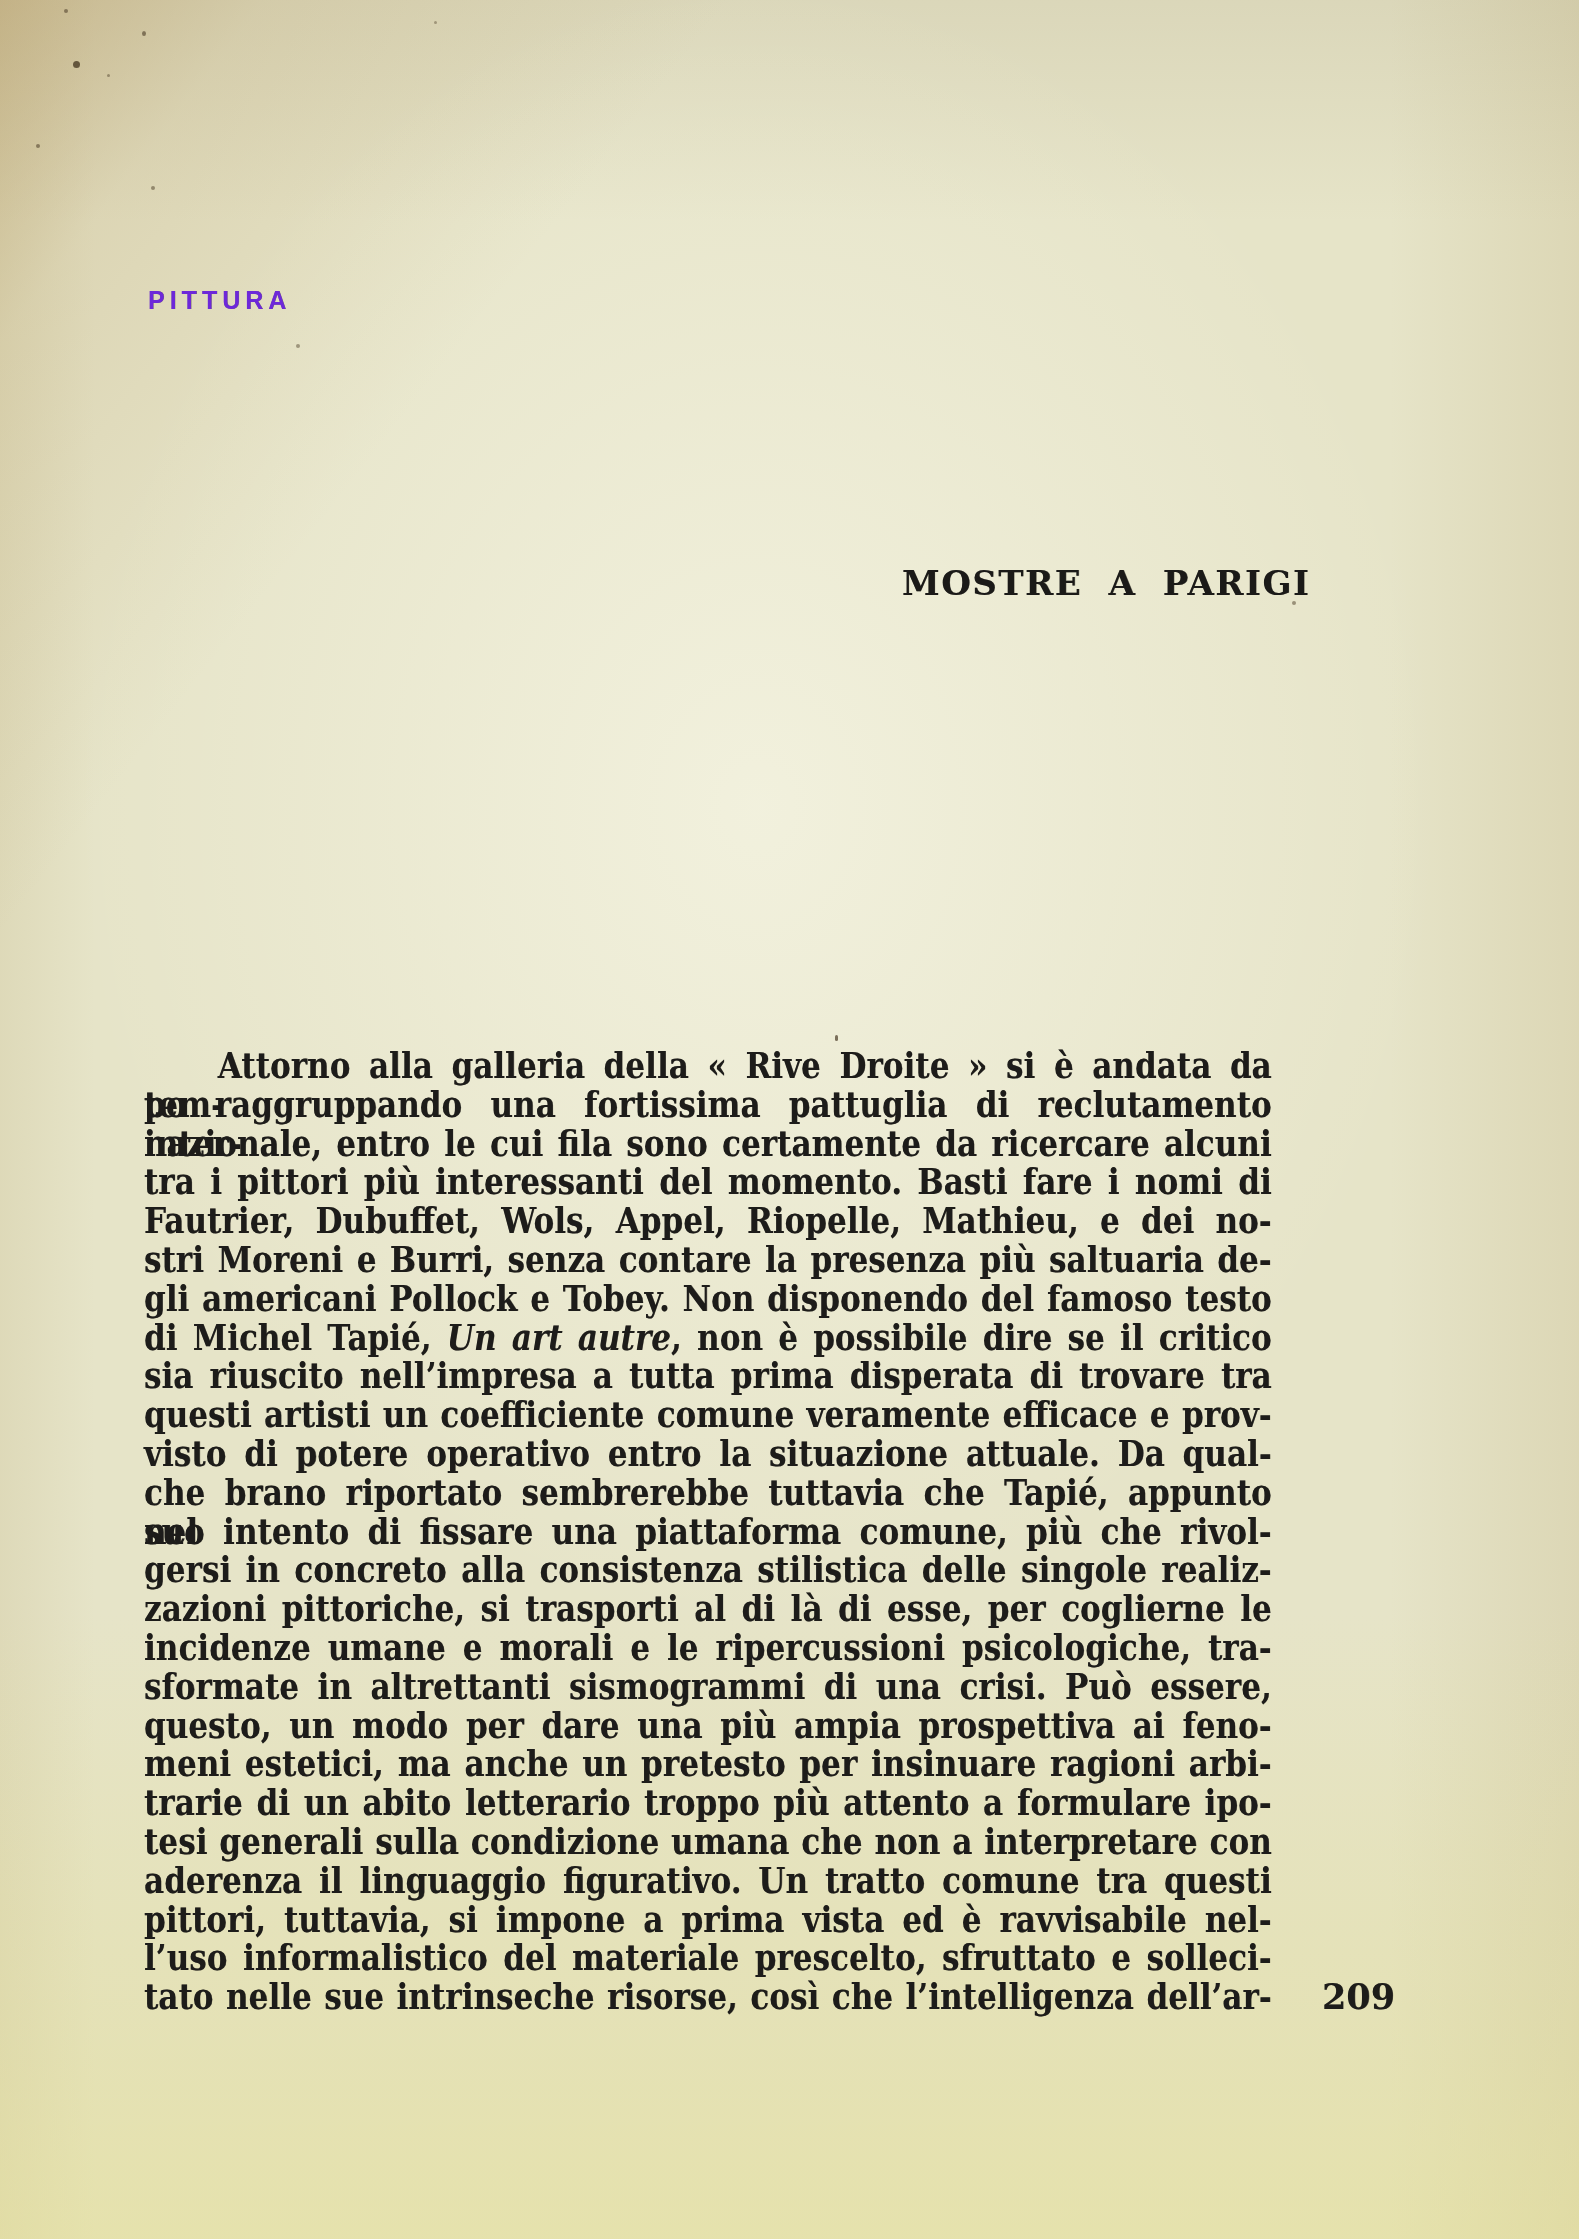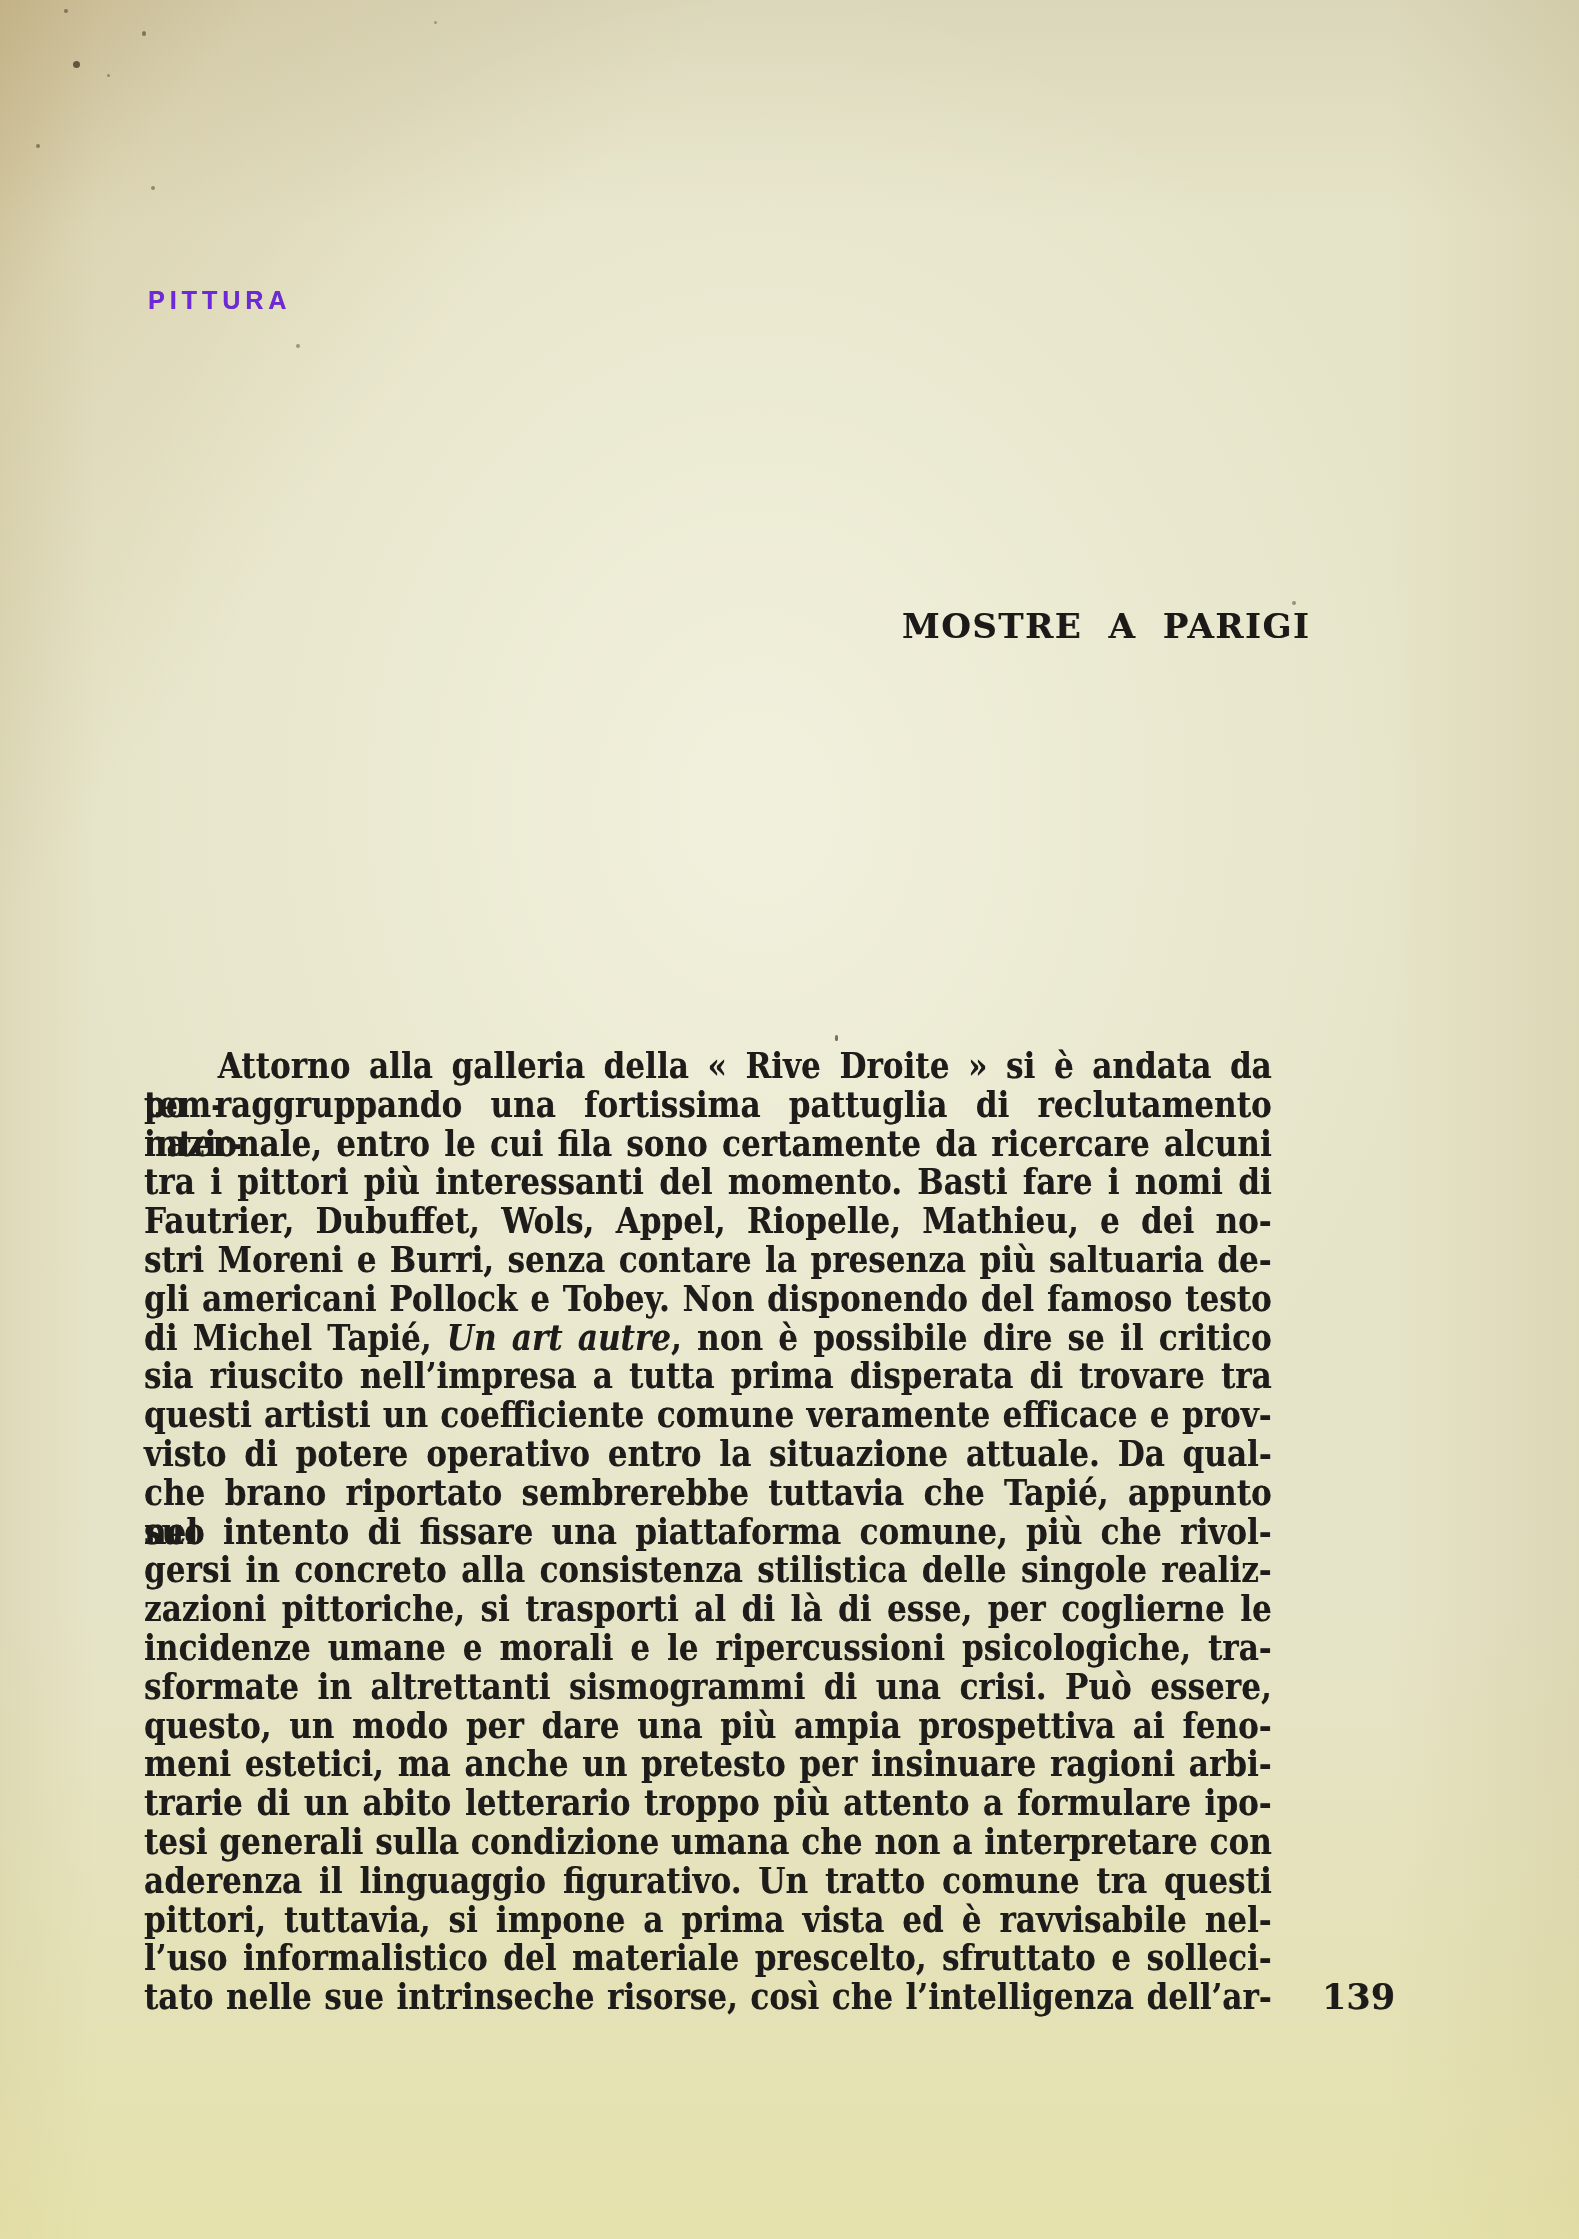--- a/index.html
+++ b/index.html
@@ -22,21 +22,20 @@
     font-family:"Liberation Sans", sans-serif;
     font-weight:bold; font-size:25px; letter-spacing:5px;
     color:#6d28d9; line-height:25px;
     text-shadow:0.3px 0.3px 0.5px rgba(40,36,28,0.55);
   }
   .mostre-title {
     position:absolute; left:902px; top:566px;
     font-weight:bold; font-size:34px; letter-spacing:1.5px; word-spacing:13px;
     color:#1b1a18; line-height:34px;
     text-shadow:0.3px 0.3px 0.5px rgba(40,36,28,0.55);
-    margin-top:43px;
   }
   .body-text {
     position:absolute; left:144px; top:1047px; width:1270px;
     transform:scaleX(0.888); transform-origin:0 0;
     font-size:35px; font-weight:bold; line-height:38.8px;
     color:#1d1c1a;
     text-shadow:0.3px 0.3px 0.5px rgba(40,36,28,0.5);
   }
   .body-line {
     height:38.8px; overflow:visible;
@@ -92,15 +91,15 @@
       <div class="body-line"><span>questo, un modo per dare una più ampia prospettiva ai feno-</span></div>
       <div class="body-line"><span>meni estetici, ma anche un pretesto per insinuare ragioni arbi-</span></div>
       <div class="body-line"><span>trarie di un abito letterario troppo più attento a formulare ipo-</span></div>
       <div class="body-line"><span>tesi generali sulla condizione umana che non a interpretare con</span></div>
       <div class="body-line"><span>aderenza il linguaggio figurativo. Un tratto comune tra questi</span></div>
       <div class="body-line"><span>pittori, tuttavia, si impone a prima vista ed è ravvisabile nel-</span></div>
       <div class="body-line"><span>l’uso informalistico del materiale prescelto, sfruttato e solleci-</span></div>
       <div class="body-line"><span>tato nelle sue intrinseche risorse, così che l’intelligenza dell’ar-</span></div>
     </div>
 
-  <div class="page-number">139</div>
+  <div class="page-number">209</div>
 
 </div>
 
 </body></html>

